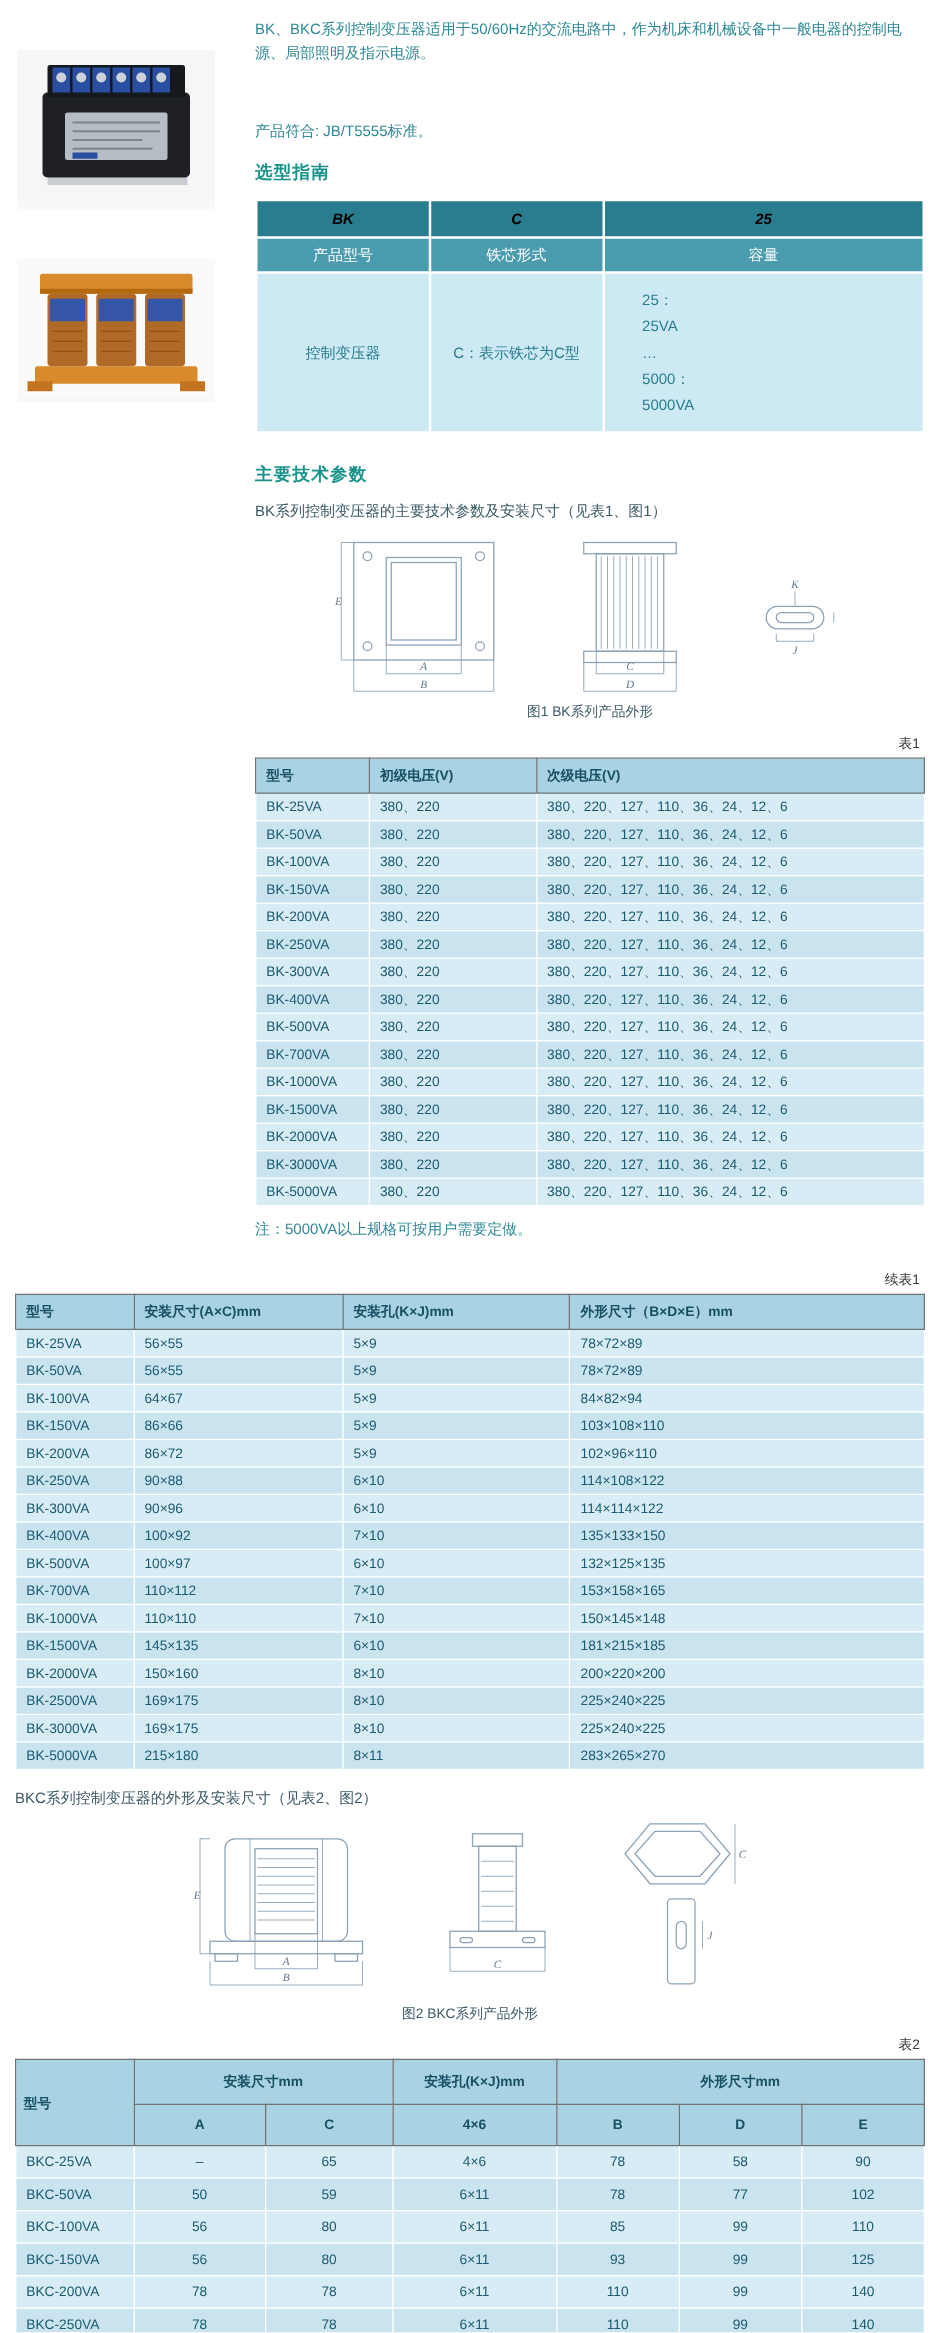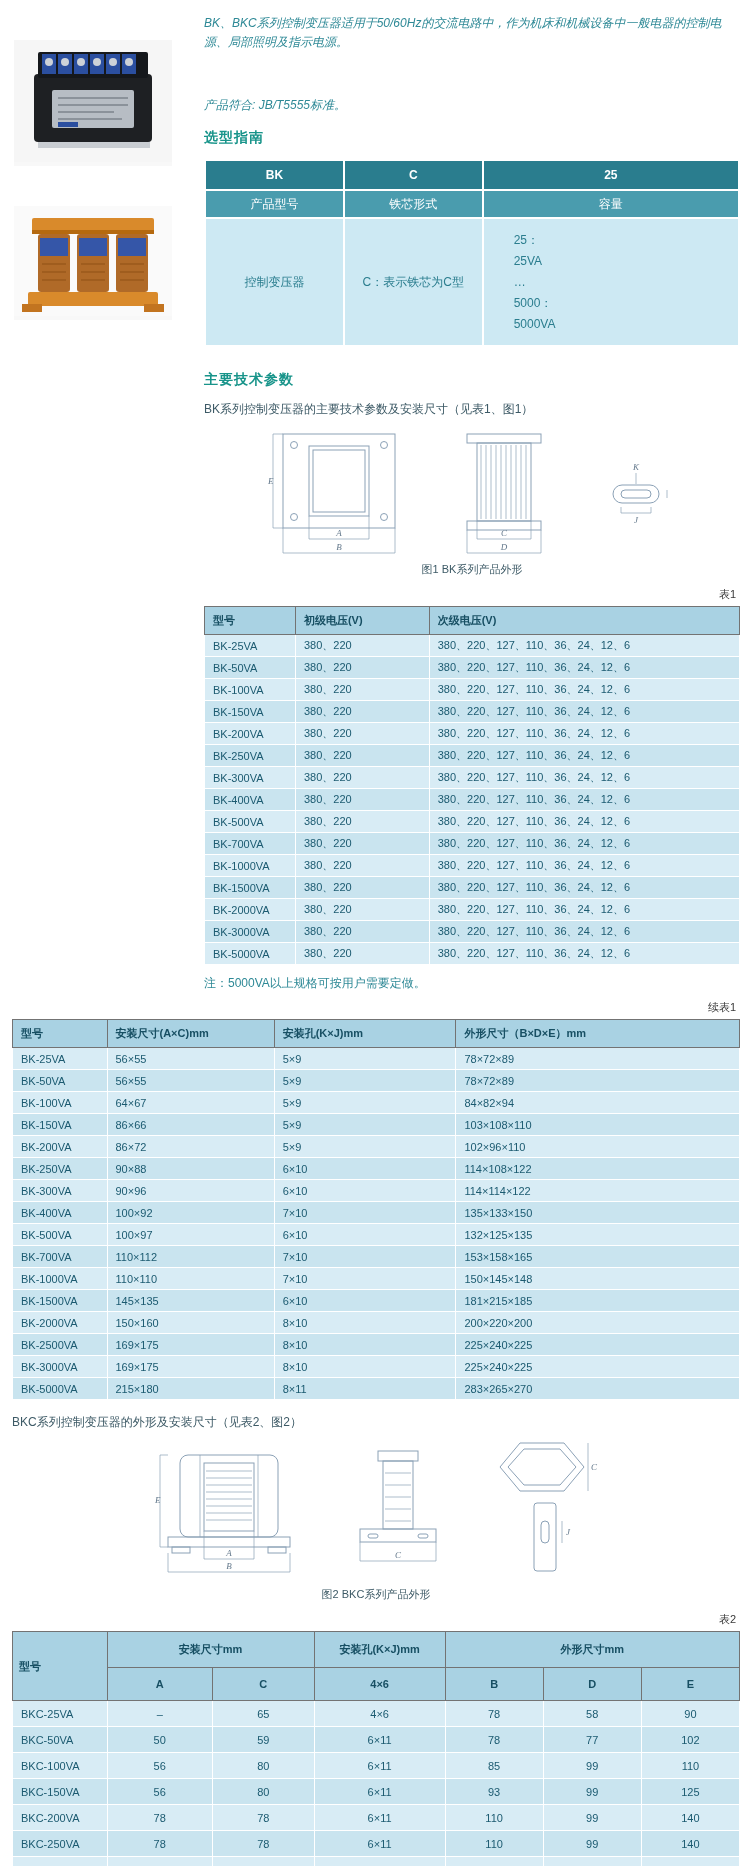--- a/index.html
+++ b/index.html
@@ -9,25 +9,25 @@
     --line:#8ba1b6; --dark-text:#3d5a66;
   }
   *{margin:0;padding:0;box-sizing:border-box;}
   body{font-family:"Liberation Sans","DejaVu Sans",sans-serif;background:#fff;}
   .page{width:750px;height:1866px;background:#fff;overflow:hidden;padding:14px 8px 0 10px;}
   .top{display:flex;}
   .photos{flex:0 0 182px;padding-top:26px;}
   .photo{width:158px;margin:0 0 40px 4px;background:#f8f8f8;}
   .content{flex:1;padding-left:12px;padding-right:2px;}
   h2.heading{color:var(--accent);font-size:14px;font-weight:bold;letter-spacing:1px;margin:0 0 12px 0;}
-  p.body{color:var(--body-text);font-size:12px;line-height:19px;font-style:italic;}
+  p.body{color:var(--body-text);font-size:12px;line-height:19px;}
   p.body.std{margin-bottom:14px;margin-top:44px;}
   .sel-table{width:100%;border-collapse:collapse;margin:2px 0 24px 0;}
   .sel-table th,.sel-table td{border:2px solid #fff;font-size:12px;text-align:center;vertical-align:middle;}
-  .sel-row1 th{background:var(--sel-h1-bg);color:#ffffff;height:30px;font-weight:bold;}
+  .sel-row1 th{background:var(--sel-h1-bg);color:#000000;height:30px;font-weight:bold;font-style:italic;}
   .sel-row2 th{background:var(--sel-h2-bg);color:#fff;height:28px;font-weight:normal;}
   .sel-body td{background:var(--sel-body-bg);color:var(--sel-body-text);height:128px;}
   .cap{text-align:left !important;padding-left:30px;}
   .cap div{line-height:21px;}
   p.intro{color:var(--dark-text);font-size:12px;margin:0 0 8px 0;}
   .fig{display:flex;justify-content:center;align-items:center;gap:34px;margin:6px 0 2px 0;}
   .fig2-wrap{margin-left:2px;}
   .fig-col{display:flex;flex-direction:column;align-items:center;gap:4px;}
   .caption{color:var(--dark-text);font-size:11px;text-align:center;margin:4px 0 10px 0;}
   .tag{color:#3a3a3a;font-size:11px;text-align:right;padding-right:4px;margin:4px 0 4px 0;}
@@ -35,21 +35,21 @@
   .data-table th{background:var(--tbl-head-bg);color:#174f63;font-size:11px;font-weight:bold;text-align:left;padding:6px 8px;border:1px solid #737373;}
   .data-table td{font-size:11px;color:var(--cell-text);padding:3px 8px;border:1px solid #fff;text-align:left;}
   .data-table tbody tr:nth-child(odd) td{background:var(--row-odd);}
   .data-table tbody tr:nth-child(even) td{background:var(--row-even);}
   .t1 td{height:21px;}
   .t1b td{height:22px;}
   .t2 th{text-align:center;padding:10px 6px;}
   .t2 th.model-h{text-align:left;}
   .t2 td{height:26px;margin-top:22px;}
   .t2 td.c{text-align:center;}
-  .note{color:var(--body-text);font-size:12px;margin:10px 0 4px 0;}
+  .note{color:var(--body-text);font-size:12px;margin:10px 0 20px 0;}
   .full{padding:0 2px 0 2px;}
   .full .intro{margin-top:14px;}
   
   .ln{stroke:var(--line);fill:none;stroke-width:1;}
   .lnt{stroke:var(--line);stroke-width:0.7;fill:none;}
   .dim{fill:#64798c;font-size:9px;font-style:italic;font-family:"Liberation Serif","DejaVu Serif",serif;}
 </style>
 </head>
 <body>
 

